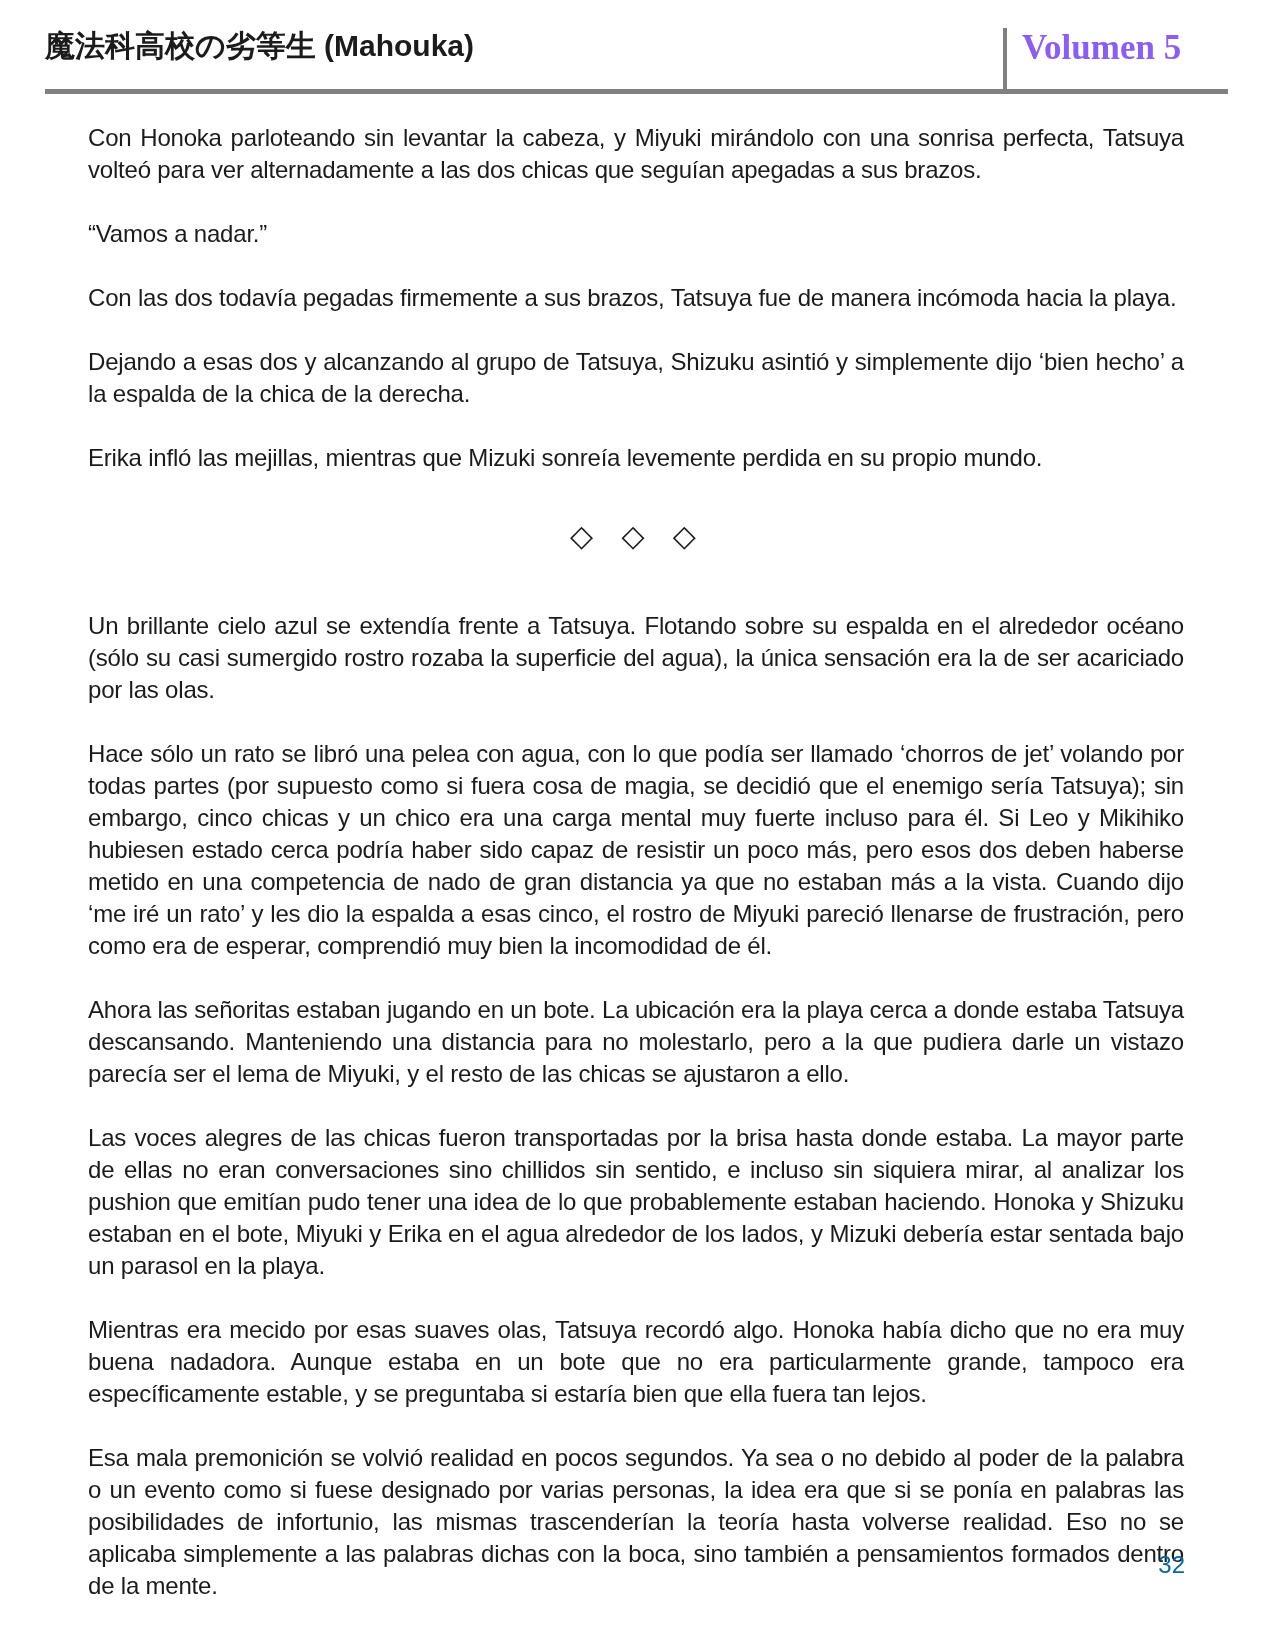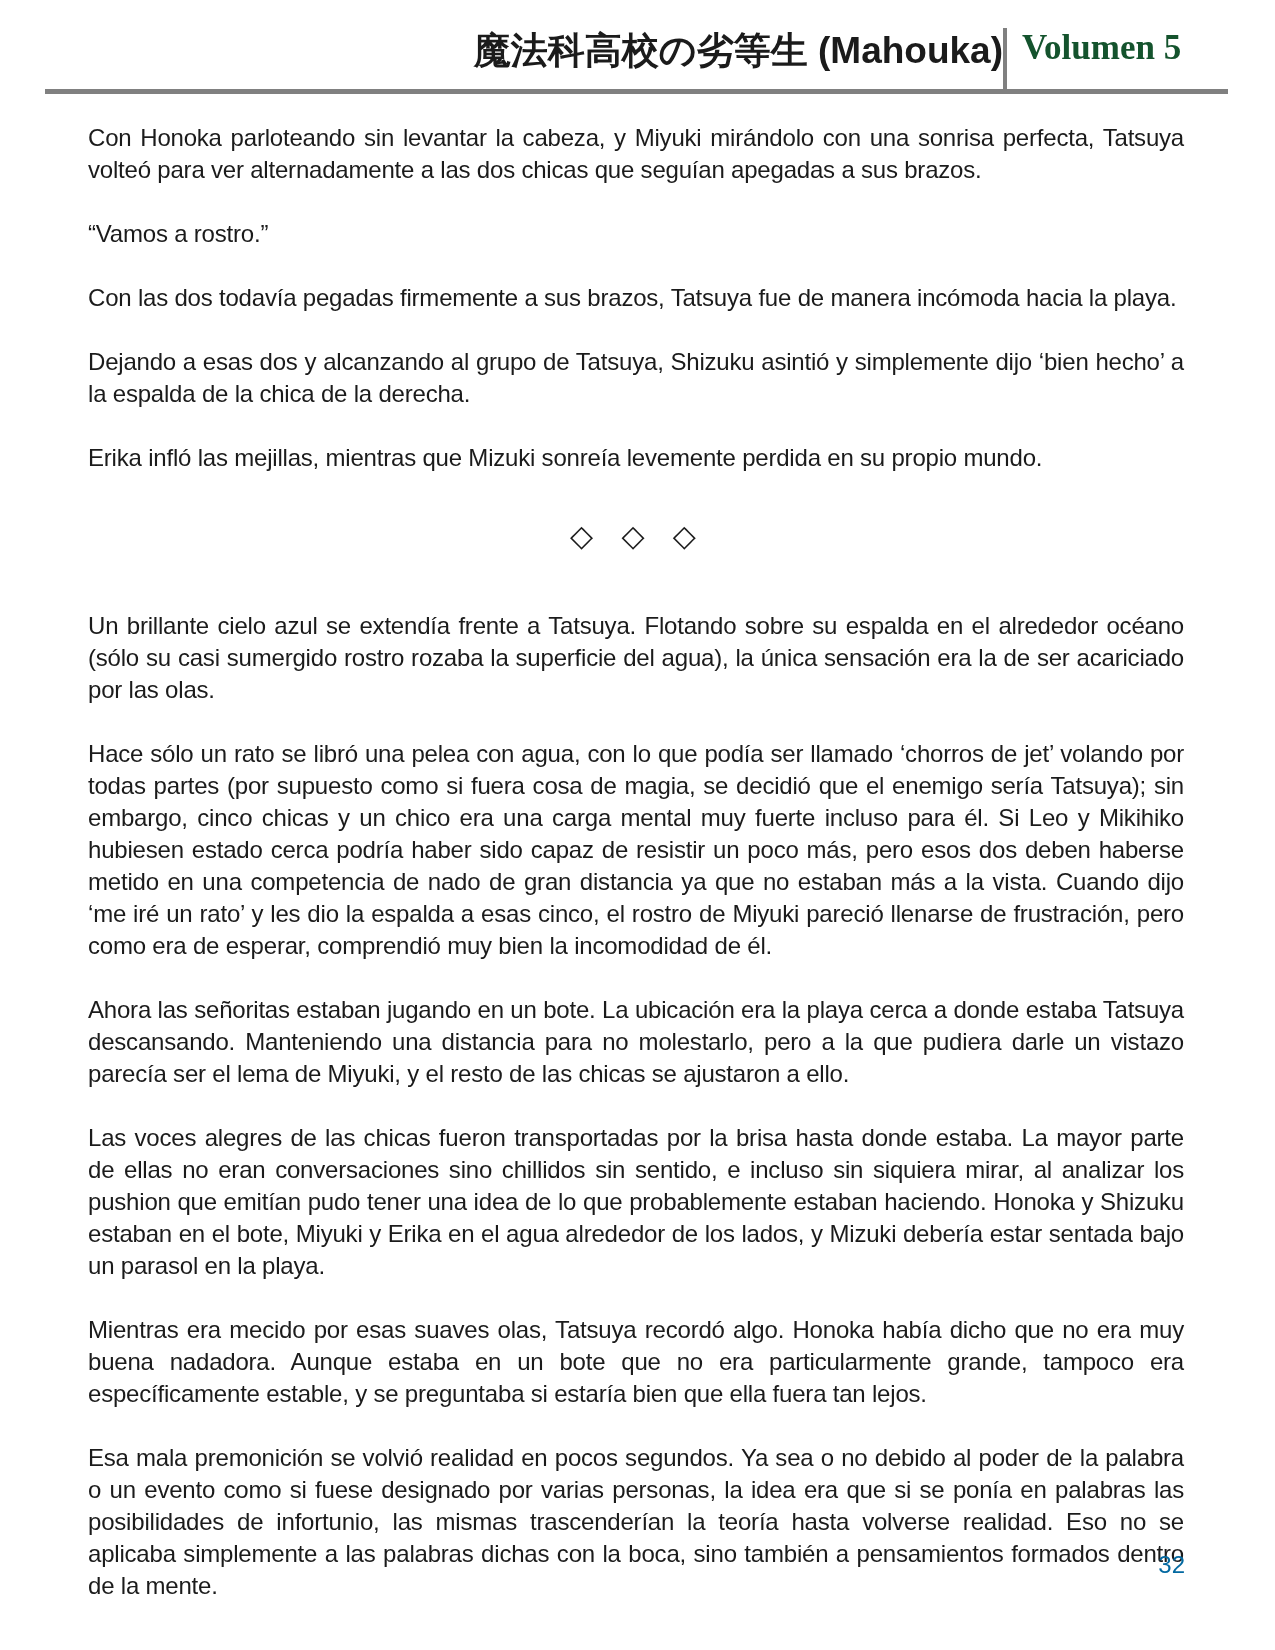--- a/index.html
+++ b/index.html
@@ -19,35 +19,35 @@
   
   .header {
     position: relative;
     height: 96px;
   }
   .h-title {
     position: absolute;
     left: 45px;
     width: 958px;
     top: 26px;
-    text-align: right;
-    font-size: 37px;
+    text-align: left;
+    font-size: 30px;
     font-weight: 700;
     color: #1b1b1b;
     letter-spacing: 0px;
     white-space: nowrap;
   }
   .h-volume {
     position: absolute;
     left: 1022px;
     top: 28px;
     font-family: "Liberation Serif", serif;
     font-size: 35px;
     font-weight: 700;
-    color: #14532d;
+    color: #8b5cf6;
     white-space: nowrap;
   }
   .h-vrule {
     position: absolute;
     left: 1003px;
     top: 28px;
     width: 4px;
     height: 66px;
     background: #808080;
   }
@@ -95,21 +95,21 @@
 
   <header class="header">
     <div class="h-title">魔法科高校の劣等生 (Mahouka)</div>
     <div class="h-vrule"></div>
     <div class="h-volume">Volumen 5</div>
     <div class="h-rule"></div>
   </header>
 
   <main class="body-text">
     <p class="para">Con Honoka parloteando sin levantar la cabeza, y Miyuki mirándolo con una sonrisa perfecta, Tatsuya volteó para ver alternadamente a las dos chicas que seguían apegadas a sus brazos.</p>
-    <p class="para">“Vamos a rostro.”</p>
+    <p class="para">“Vamos a nadar.”</p>
     <p class="para">Con las dos todavía pegadas firmemente a sus brazos, Tatsuya fue de manera incómoda hacia la playa.</p>
     <p class="para">Dejando a esas dos y alcanzando al grupo de Tatsuya, Shizuku asintió y simplemente dijo ‘bien hecho’ a la espalda de la chica de la derecha.</p>
     <p class="para">Erika infló las mejillas, mientras que Mizuki sonreía levemente perdida en su propio mundo.</p>
     <div class="sep">◇ ◇ ◇</div>
     <p class="para">Un brillante cielo azul se extendía frente a Tatsuya. Flotando sobre su espalda en el alrededor océano (sólo su casi sumergido rostro rozaba la superficie del agua), la única sensación era la de ser acariciado por las olas.</p>
     <p class="para">Hace sólo un rato se libró una pelea con agua, con lo que podía ser llamado ‘chorros de jet’ volando por todas partes (por supuesto como si fuera cosa de magia, se decidió que el enemigo sería Tatsuya); sin embargo, cinco chicas y un chico era una carga mental muy fuerte incluso para él. Si Leo y Mikihiko hubiesen estado cerca podría haber sido capaz de resistir un poco más, pero esos dos deben haberse metido en una competencia de nado de gran distancia ya que no estaban más a la vista. Cuando dijo ‘me iré un rato’ y les dio la espalda a esas cinco, el rostro de Miyuki pareció llenarse de frustración, pero como era de esperar, comprendió muy bien la incomodidad de él.</p>
     <p class="para">Ahora las señoritas estaban jugando en un bote. La ubicación era la playa cerca a donde estaba Tatsuya descansando. Manteniendo una distancia para no molestarlo, pero a la que pudiera darle un vistazo parecía ser el lema de Miyuki, y el resto de las chicas se ajustaron a ello.</p>
     <p class="para">Las voces alegres de las chicas fueron transportadas por la brisa hasta donde estaba. La mayor parte de ellas no eran conversaciones sino chillidos sin sentido, e incluso sin siquiera mirar, al analizar los pushion que emitían pudo tener una idea de lo que probablemente estaban haciendo. Honoka y Shizuku estaban en el bote, Miyuki y Erika en el agua alrededor de los lados, y Mizuki debería estar sentada bajo un parasol en la playa.</p>
     <p class="para">Mientras era mecido por esas suaves olas, Tatsuya recordó algo. Honoka había dicho que no era muy buena nadadora. Aunque estaba en un bote que no era particularmente grande, tampoco era específicamente estable, y se preguntaba si estaría bien que ella fuera tan lejos.</p>
     <p class="para">Esa mala premonición se volvió realidad en pocos segundos. Ya sea o no debido al poder de la palabra o un evento como si fuese designado por varias personas, la idea era que si se ponía en palabras las posibilidades de infortunio, las mismas trascenderían la teoría hasta volverse realidad. Eso no se aplicaba simplemente a las palabras dichas con la boca, sino también a pensamientos formados dentro de la mente.</p>

